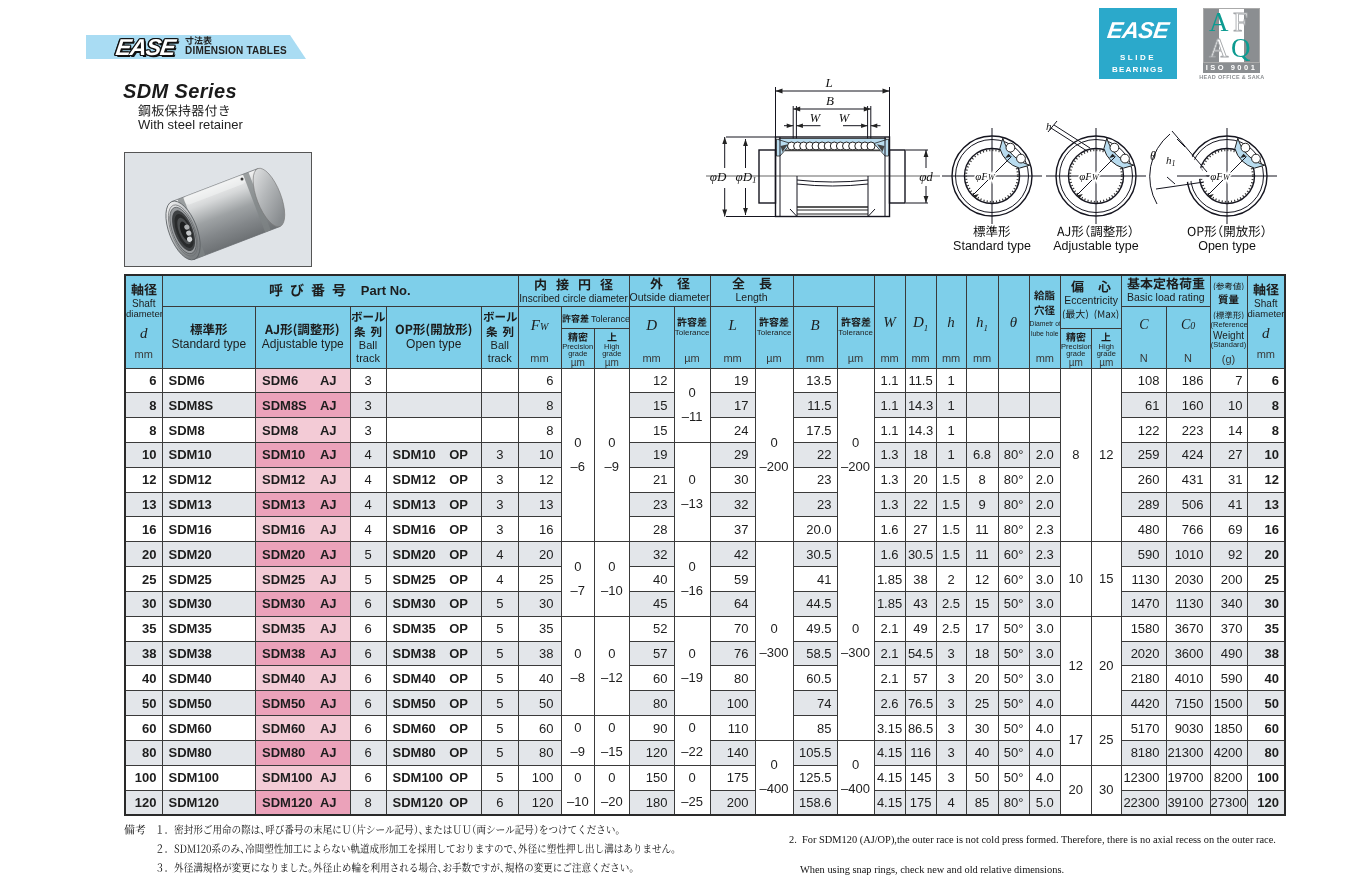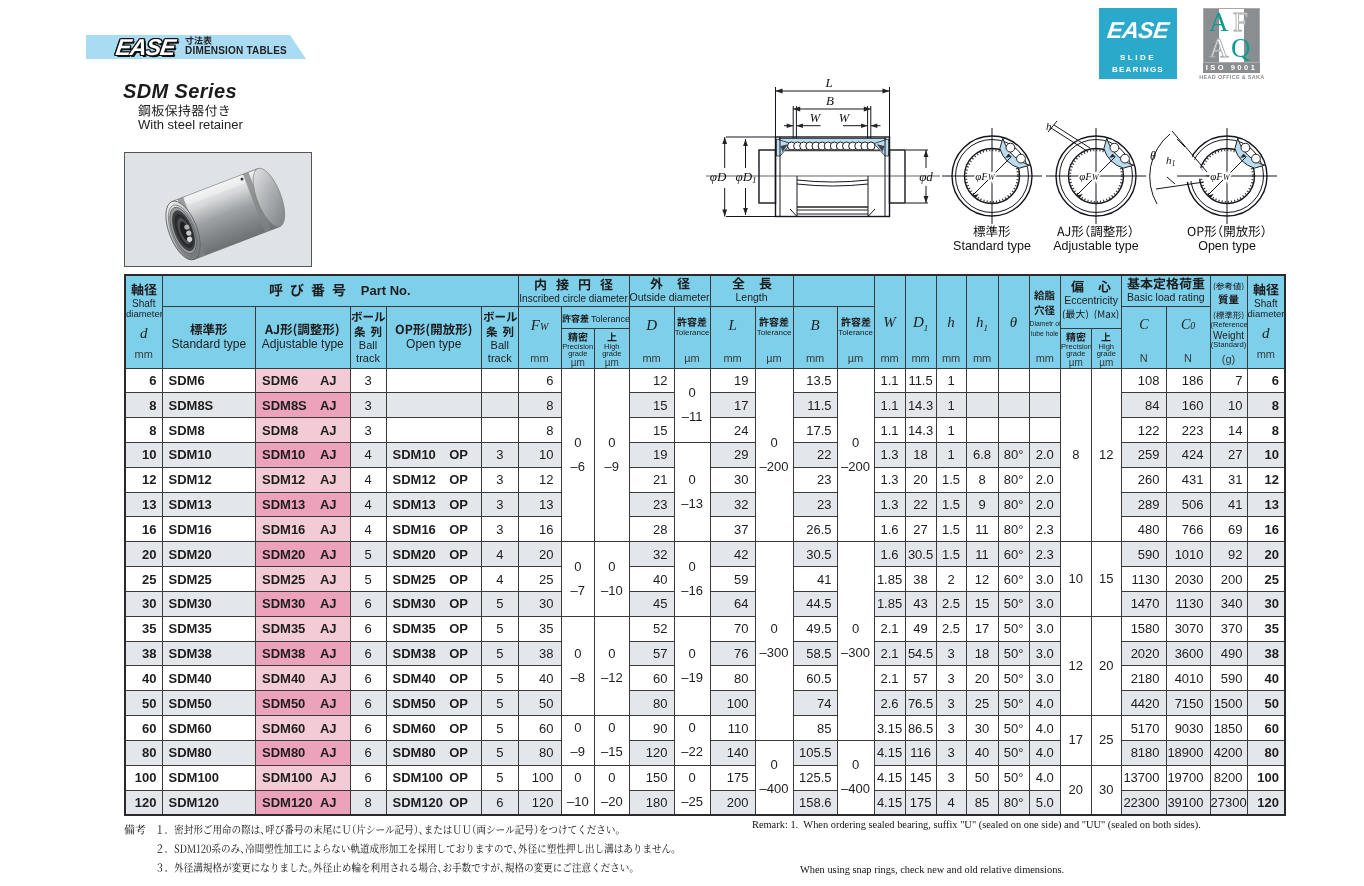--- a/index.html
+++ b/index.html
@@ -922,21 +922,21 @@
             <td class="num" style="padding-right:7px">8</td>
             <td class="num" style="padding-right:6px">15</td>
             <td class="num" style="padding-right:6px">17</td>
             <td class="num" style="padding-right:5px">11.5</td>
             <td>1.1</td>
             <td>14.3</td>
             <td>1</td>
             <td></td>
             <td></td>
             <td></td>
-            <td class="num" style="padding-right:6px">84</td>
+            <td class="num" style="padding-right:6px">61</td>
             <td class="num" style="padding-right:6px">160</td>
             <td class="num" style="padding-right:4px">10</td>
             <td class="num bd" style="padding-right:5px">8</td>
           </tr>
           <tr class="white" style="height:24.83px">
             <td class="num bd" style="padding-right:5px">8</td>
             <td class="pn">SDM8</td>
             <td class="aj0" style="padding:0">
               <div class="flexpn" style="padding-left:6px">SDM8<span>AJ</span></div>
             </td>
@@ -1044,21 +1044,21 @@
               <div class="flexpn" style="padding-left:6px">SDM16<span>AJ</span></div>
             </td>
             <td>4</td>
             <td style="padding:0">
               <div class="flexpn" style="padding-left:6px">SDM16<span>OP</span></div>
             </td>
             <td>3</td>
             <td class="num" style="padding-right:7px">16</td>
             <td class="num" style="padding-right:6px">28</td>
             <td class="num" style="padding-right:6px">37</td>
-            <td class="num" style="padding-right:5px">26.5</td>
+            <td class="num" style="padding-right:5px">20.0</td>
             <td>1.6</td>
             <td>27</td>
             <td>1.5</td>
             <td>11</td>
             <td>80°</td>
             <td>2.3</td>
             <td class="num" style="padding-right:6px">480</td>
             <td class="num" style="padding-right:6px">766</td>
             <td class="num" style="padding-right:4px">69</td>
             <td class="num bd" style="padding-right:5px">16</td>
@@ -1168,21 +1168,21 @@
             <td class="num" style="padding-right:5px">49.5</td>
             <td>2.1</td>
             <td>49</td>
             <td>2.5</td>
             <td>17</td>
             <td>50°</td>
             <td>3.0</td>
             <td class="tol" rowspan="4">12</td>
             <td class="tol" rowspan="4">20</td>
             <td class="num" style="padding-right:6px">1580</td>
-            <td class="num" style="padding-right:6px">3070</td>
+            <td class="num" style="padding-right:6px">3670</td>
             <td class="num" style="padding-right:4px">370</td>
             <td class="num bd" style="padding-right:5px">35</td>
           </tr>
           <tr class="grey" style="height:24.83px">
             <td class="num bd" style="padding-right:5px">38</td>
             <td class="pn">SDM38</td>
             <td class="aj1" style="padding:0">
               <div class="flexpn" style="padding-left:6px">SDM38<span>AJ</span></div>
             </td>
             <td>6</td>
@@ -1305,21 +1305,21 @@
             <td class="tol" rowspan="3">0<br>–400</td>
             <td class="num" style="padding-right:5px">105.5</td>
             <td class="tol" rowspan="3">0<br>–400</td>
             <td>4.15</td>
             <td>116</td>
             <td>3</td>
             <td>40</td>
             <td>50°</td>
             <td>4.0</td>
             <td class="num" style="padding-right:6px">8180</td>
-            <td class="num" style="padding-right:6px">18900</td>
+            <td class="num" style="padding-right:6px">21300</td>
             <td class="num" style="padding-right:4px">4200</td>
             <td class="num bd" style="padding-right:5px">80</td>
           </tr>
           <tr class="white" style="height:24.83px">
             <td class="num bd" style="padding-right:5px">100</td>
             <td class="pn">SDM100</td>
             <td class="aj0" style="padding:0">
               <div class="flexpn" style="padding-left:6px">SDM100<span>AJ</span></div>
             </td>
             <td>6</td>
@@ -1335,21 +1335,21 @@
             <td class="num" style="padding-right:6px">175</td>
             <td class="num" style="padding-right:5px">125.5</td>
             <td>4.15</td>
             <td>145</td>
             <td>3</td>
             <td>50</td>
             <td>50°</td>
             <td>4.0</td>
             <td class="tol" rowspan="2">20</td>
             <td class="tol" rowspan="2">30</td>
-            <td class="num" style="padding-right:6px">13700</td>
+            <td class="num" style="padding-right:6px">12300</td>
             <td class="num" style="padding-right:6px">19700</td>
             <td class="num" style="padding-right:4px">8200</td>
             <td class="num bd" style="padding-right:5px">100</td>
           </tr>
           <tr class="grey" style="height:24.83px">
             <td class="num bd" style="padding-right:5px">120</td>
             <td class="pn">SDM120</td>
             <td class="aj1" style="padding:0">
               <div class="flexpn" style="padding-left:6px">SDM120<span>AJ</span></div>
             </td>
@@ -1549,14 +1549,14 @@
           <use href="#gserif400_3054" x="42560"></use>
           <use href="#gserif400_6ce8" x="43560"></use>
           <use href="#gserif400_610f" x="44560"></use>
           <use href="#gserif400_304f" x="45560"></use>
           <use href="#gserif400_3060" x="46560"></use>
           <use href="#gserif400_3055" x="47560"></use>
           <use href="#gserif400_3044" x="48560"></use>
           <use href="#gserif400_3002" x="49560"></use>
         </g>
       </svg></div>
-    <div class="abs fnen" style="left:752px;top:819px">Remark: 1.&nbsp;&nbsp;When ordering sealed bearing, suffix "U" (sealed on one side) and "UU" (sealed on both sides).</div>
+    <div class="abs fnen" style="left:789px;top:834px">2.&nbsp;&nbsp;For SDM120 (AJ/OP),the outer race is not cold press formed. Therefore, there is no axial recess on the outer race.</div>
     <div class="abs fnen" style="left:800px;top:864px">When using snap rings, check new and old relative dimensions.</div>
   </div>
 </body></html>

